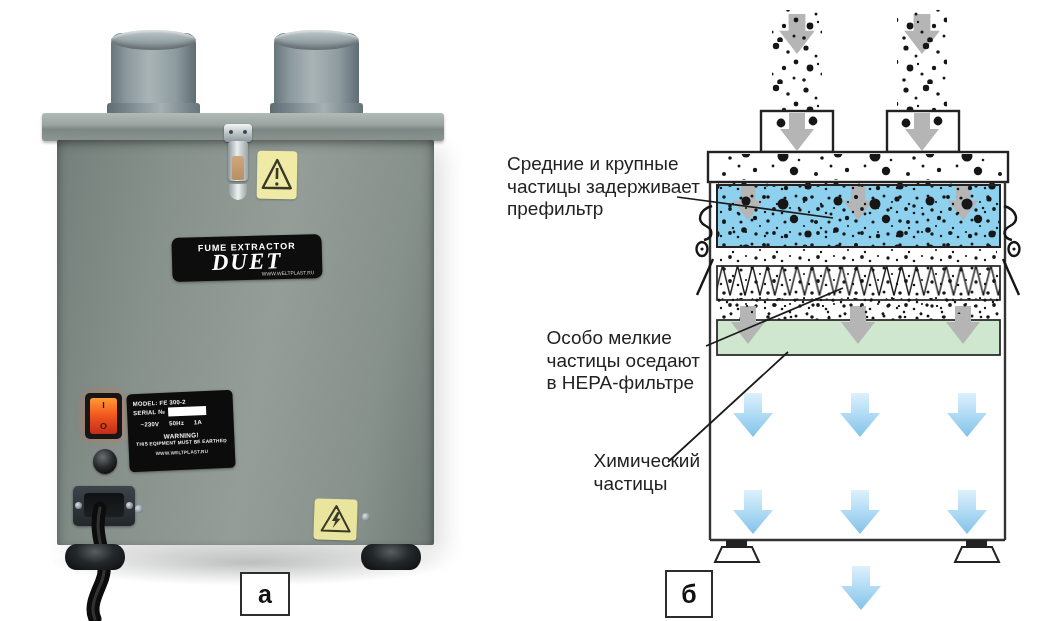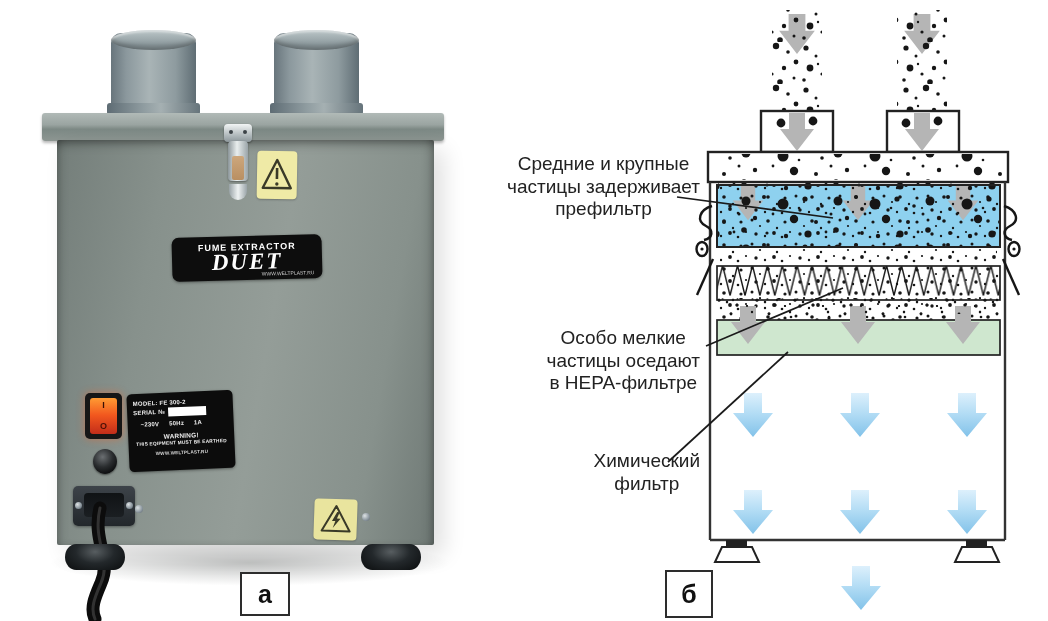--- a/index.html
+++ b/index.html
@@ -83,21 +83,21 @@
   .foot{top:544px;width:60px;height:26px;border-radius:12px/14px;
     background:radial-gradient(ellipse at 50% 30%,#585e61 0%,#23282b 45%,#0a0c0d 100%);}
   .foot.f1{left:65px;} .foot.f2{left:361px;}
   
   .panel-label{border:2.5px solid #2d2d2d;background:#fff;display:flex;align-items:center;
     justify-content:center;font-size:25px;font-weight:600;color:#111;}
   .pl-a{left:240px;top:572px;width:46px;height:40px;}
   .pl-b{left:665px;top:570px;width:44px;height:44px;}
 
   
-  .dlabel{position:absolute;right:348px;text-align:center;font-size:19px;line-height:22.5px;
+  .dlabel{position:absolute;right:348px;text-align:left;font-size:19px;line-height:22.5px;
     color:#222;white-space:pre-line;}
   .dl1{top:153px;} .dl2{top:327px;margin-left:10px;} .dl3{top:450px;}
   svg{display:block;}
 </style>
 </head>
 <body>
 
 <div class="stage">
 
   <div class="abs floor-shadow"></div>
@@ -340,16 +340,16 @@
     </g>
   </svg>
 
   <div class="dlabel dl1">Средние и крупные
 частицы задерживает
 префильтр</div>
   <div class="dlabel dl2">Особо мелкие
 частицы оседают
 в HEPA-фильтре</div>
   <div class="dlabel dl3">Химический
-фильтр</div>
+частицы</div>
 
   <div class="abs panel-label pl-b">б</div>
 </div>
 
 </body></html>

